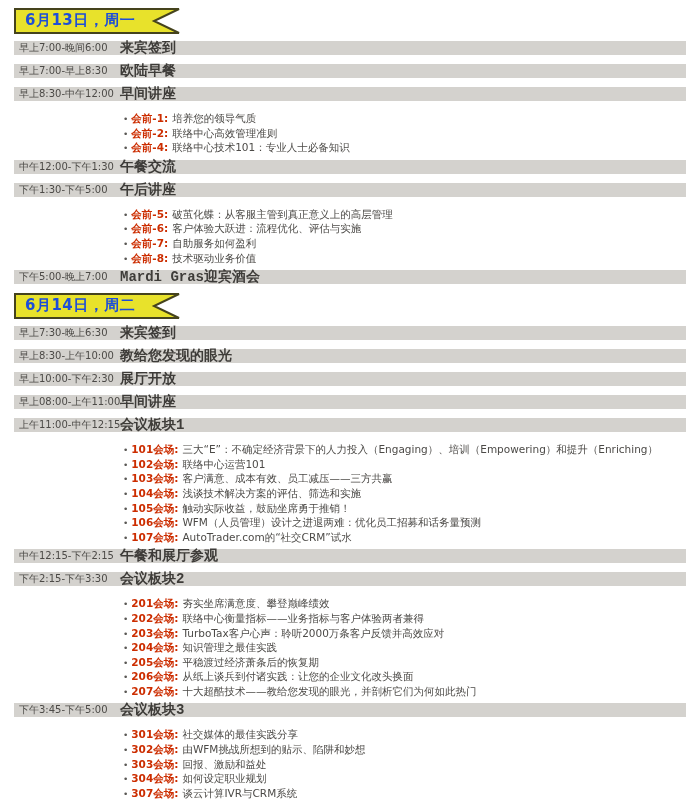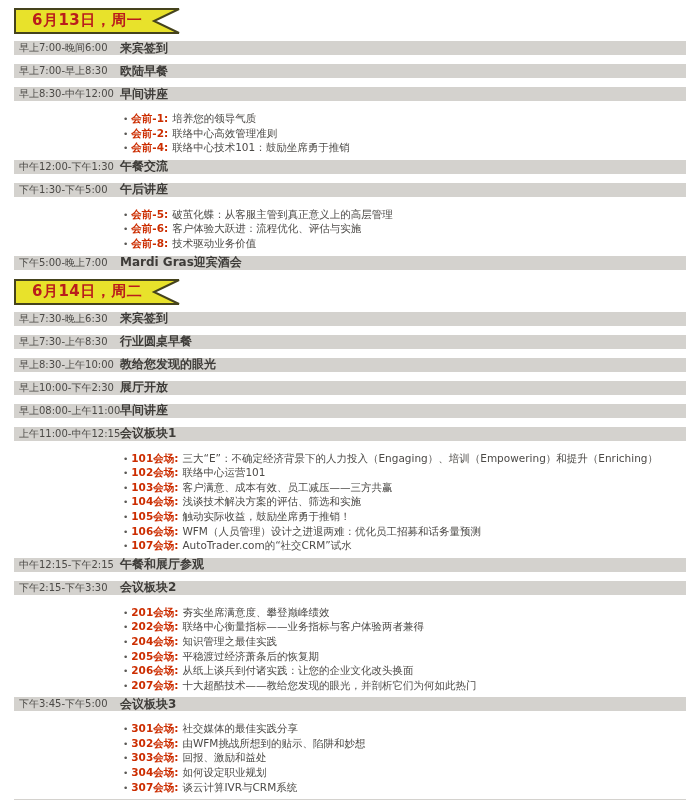--- a/index.html
+++ b/index.html
@@ -3,28 +3,28 @@
 <meta charset="utf-8">
 <style>
   html,body{margin:0;padding:0;background:#ffffff;}
   body{font-family:"DejaVu Sans","Liberation Sans",sans-serif;}
   .page{position:relative;width:700px;height:800px;overflow:hidden;background:#ffffff;
         padding:8px 14px 0 14px;box-sizing:border-box;}
   .day{margin:0;}
   .day + .day{margin-top:6px;}
   .banner{position:relative;width:166px;height:26px;margin:0 0 7px 0;}
   .banner svg{position:absolute;left:0;top:0;display:block;}
-  .banner-text{position:absolute;left:18px;top:3px;font-size:15px;font-weight:bold;
-               color:#b91c1c;letter-spacing:0.5px;white-space:nowrap;}
+  .banner-text{position:absolute;left:11px;top:3px;font-size:15px;font-weight:bold;
+               color:#1d4ed8;letter-spacing:0.5px;white-space:nowrap;}
   .rows{width:672px;}
   .row{display:flex;align-items:center;background:#d4d2ce;height:14px;
        margin-bottom:9px;width:672px;}
   .time{width:101px;flex-shrink:0;padding-left:5px;font-size:10px;color:#4c4a47;
         white-space:nowrap;}
-  .evt{font-size:12px;font-weight:bold;color:#3e3c39;white-space:nowrap;}
+  .evt{font-size:14px;font-weight:bold;color:#3e3c39;white-space:nowrap;font-family:Liberation Mono, monospace;}
   .items{padding:2px 0 4px 109px;}
   .item{font-size:10.5px;line-height:13.6px;color:#4c4a47;white-space:nowrap;}
   .bullet{color:#5a5855;margin-right:3px;font-size:9px;}
   .label{color:#cc2d00;font-weight:bold;margin-right:4px;}
   .banner-shape{fill:#e8e22b;stroke:#45431d;stroke-width:2;}
 </style>
 </head>
 <body>
 
 <div class="page">
@@ -56,21 +56,21 @@
   <div class="item">
     <span class="bullet">•</span><span class="label">会前-1:</span><span class="text">培养您的领导气质</span>
   </div>
 
   <div class="item">
     <span class="bullet">•</span><span class="label">会前-2:</span><span class="text">联络中心高效管理准则</span>
   </div>
 
 
   <div class="item">
-    <span class="bullet">•</span><span class="label">会前-4:</span><span class="text">联络中心技术101：鼓励坐席勇于推销</span>
+    <span class="bullet">•</span><span class="label">会前-4:</span><span class="text">联络中心技术101：专业人士必备知识</span>
   </div>
 </div>
 
   <div class="row">
     <span class="time">中午12:00-下午1:30</span>
     <span class="evt">午餐交流</span>
   </div>
 
   <div class="row">
     <span class="time">下午1:30-下午5:00</span>
@@ -79,20 +79,23 @@
 
   <div class="items">
   <div class="item">
     <span class="bullet">•</span><span class="label">会前-5:</span><span class="text">破茧化蝶：从客服主管到真正意义上的高层管理</span>
   </div>
 
   <div class="item">
     <span class="bullet">•</span><span class="label">会前-6:</span><span class="text">客户体验大跃进：流程优化、评估与实施</span>
   </div>
 
+  <div class="item">
+    <span class="bullet">•</span><span class="label">会前-7:</span><span class="text">自助服务如何盈利</span>
+  </div>
 
   <div class="item">
     <span class="bullet">•</span><span class="label">会前-8:</span><span class="text">技术驱动业务价值</span>
   </div>
 </div>
 
   <div class="row">
     <span class="time">下午5:00-晚上7:00</span>
     <span class="evt">Mardi Gras迎宾酒会</span>
   </div>
@@ -105,24 +108,20 @@
         <polygon class="banner-shape" points="1,1 165,1 140,13 165,25 1,25"></polygon>
       </svg>
       <span class="banner-text">6月14日，周二</span>
     </div>
     <div class="rows">
   <div class="row">
     <span class="time">早上7:30-晚上6:30</span>
     <span class="evt">来宾签到</span>
   </div>
 
-  <div class="row">
-    <span class="time">早上7:30-上午8:30</span>
-    <span class="evt">行业圆桌早餐</span>
-  </div>
 
   <div class="row">
     <span class="time">早上8:30-上午10:00</span>
     <span class="evt">教给您发现的眼光</span>
   </div>
 
   <div class="row">
     <span class="time">早上10:00-下午2:30</span>
     <span class="evt">展厅开放</span>
   </div>
@@ -179,20 +178,23 @@
 
   <div class="items">
   <div class="item">
     <span class="bullet">•</span><span class="label">201会场:</span><span class="text">夯实坐席满意度、攀登巅峰绩效</span>
   </div>
 
   <div class="item">
     <span class="bullet">•</span><span class="label">202会场:</span><span class="text">联络中心衡量指标——业务指标与客户体验两者兼得</span>
   </div>
 
+  <div class="item">
+    <span class="bullet">•</span><span class="label">203会场:</span><span class="text">TurboTax客户心声：聆听2000万条客户反馈并高效应对</span>
+  </div>
 
   <div class="item">
     <span class="bullet">•</span><span class="label">204会场:</span><span class="text">知识管理之最佳实践</span>
   </div>
 
   <div class="item">
     <span class="bullet">•</span><span class="label">205会场:</span><span class="text">平稳渡过经济萧条后的恢复期</span>
   </div>
 
   <div class="item">

